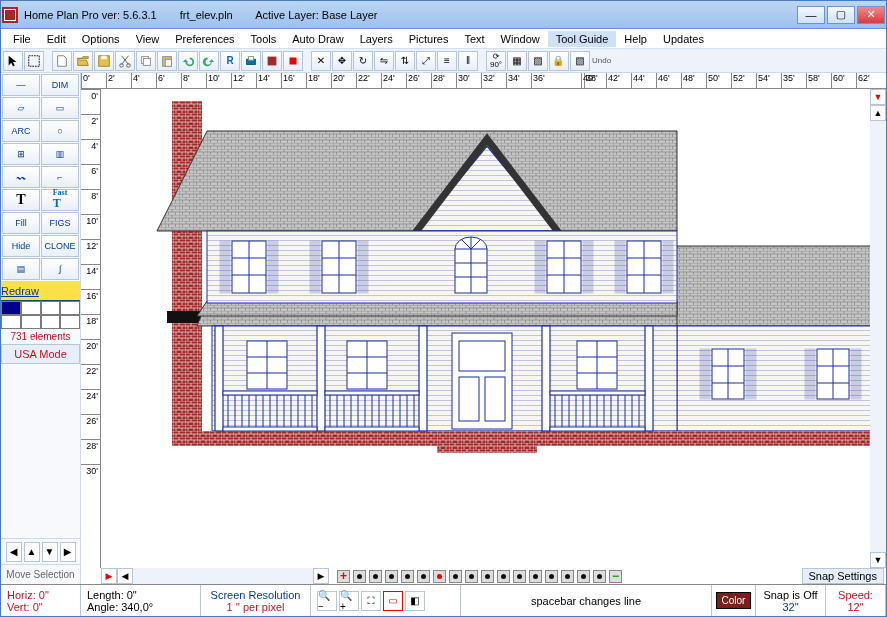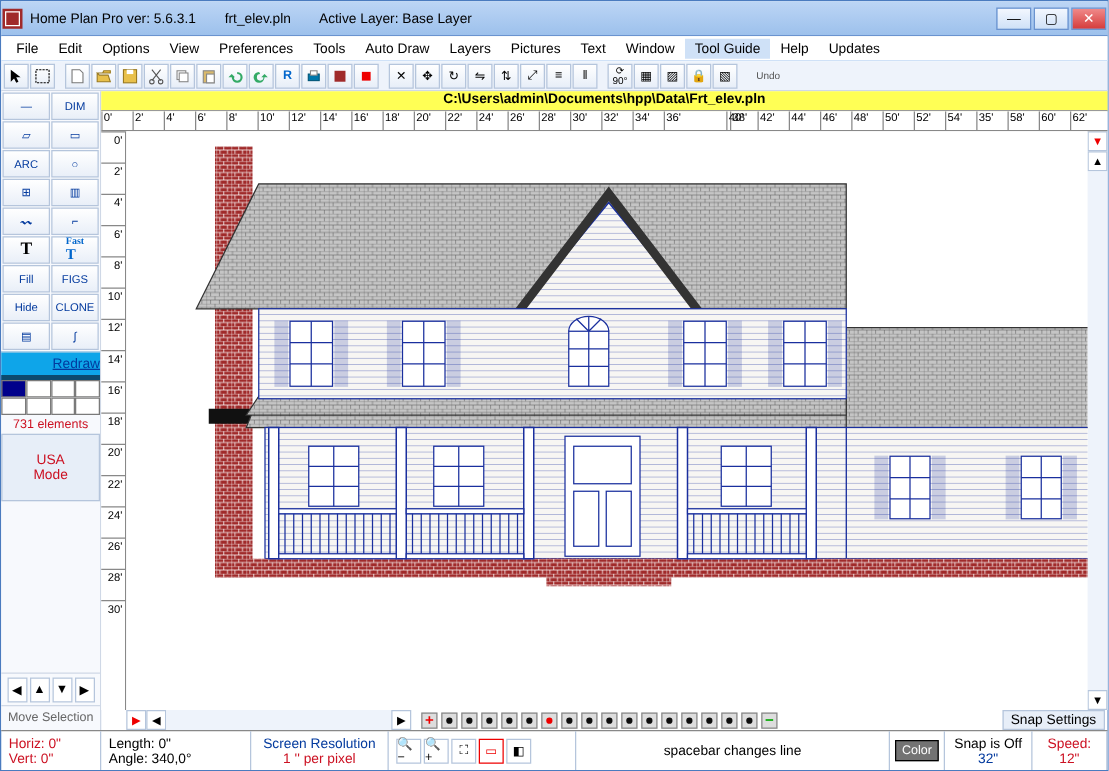--- a/index.html
+++ b/index.html
@@ -19,35 +19,35 @@
   
   .menu-bar { height: 20px; background: #fff; display:flex; align-items:center; padding: 0 4px; border-bottom: 1px solid #cfe1f7; }
   .menu-item { padding: 2px 8px; cursor: pointer; }
   .menu-item.hl { background: #cfe1f7; }
 
   
   .toolbar-row { height: 24px; background: #eef3fb; border-bottom: 1px solid #cfd8e6; display:flex; align-items:center; padding: 0 2px; gap:1px; }
   .tb { width: 20px; height: 20px; border:1px solid #b5c5dc; background: linear-gradient(#fff,#e7eef8); display:flex; align-items:center; justify-content:center; font-size:10px; cursor:pointer; position:relative; overflow:hidden; }
   .tb svg { width:14px; height:14px; }
   .tb-sep { width:6px; }
-  .undo-label { font-size:8px; color:#555; margin-left:14px; height:20px; display:flex; flex-direction:column; justify-content:center; line-height:8px; }
+  .undo-label { font-size:8px; color:#555; margin-left:1px; height:20px; display:flex; flex-direction:column; justify-content:center; line-height:8px; }
 
   
   .main { flex:1; display:flex; min-height:0; }
   .left-panel { width: 80px; background:#f7f9fd; border-right:1px solid #cfd8e6; display:flex; flex-direction:column; }
   .tool-grid { display:grid; grid-template-columns:1fr 1fr; gap:1px; padding:1px; }
   .tool { height:22px; border:1px solid #b5c5dc; background:linear-gradient(#fff,#e9eff8); display:flex; align-items:center; justify-content:center; font-size:9px; cursor:pointer; color:#033a9e; }
   .tool.text-big { font-family:serif; font-weight:bold; font-size:14px; color:#000; }
-  .redraw { text-align:right; color:#033a9e; padding:3px 0; border-top:1px solid #cfd8e6; border-bottom:4px solid #0c4a6e; cursor:pointer; background:#0ea5e9; font-size:11px; text-decoration:underline; }
+  .redraw { text-align:left; color:#033a9e; padding:3px 0; border-top:1px solid #cfd8e6; border-bottom:1px solid #0c4a6e; cursor:pointer; background:#fde047; font-size:11px; text-decoration:underline; }
   .swatch-grid { display:grid; grid-template-columns:repeat(4,1fr); }
   .swatch { height:14px; border:1px solid #7a7a7a; background:#fff; }
   .swatch.bw { background:#fff; }
   .swatch:first-child { background:#00008b; }
   .el-count { text-align:center; color:#c12; font-size:10px; padding:2px; }
-  .usa-mode { text-align:center; color:#c12; font-size:11px; background:#e7eef8; border:1px solid #b5c5dc; padding:14px; cursor:pointer; }
+  .usa-mode { text-align:center; color:#c12; font-size:11px; background:#e7eef8; border:1px solid #b5c5dc; padding:3px; cursor:pointer; }
   .move-sel { text-align:center; font-size:10px; color:#666; padding:4px; border-top:1px solid #cfd8e6; margin-top:auto; }
   .arrows-nav { height:26px; border-top:1px solid #cfd8e6; display:flex; align-items:center; justify-content:center; gap:2px; }
   .arrows-nav .ab { width:16px; height:20px; border:1px solid #b5c5dc; display:flex; align-items:center; justify-content:center; cursor:pointer; background:#fff; font-size:10px; }
 
   .canvas-wrap { flex:1; display:flex; flex-direction:column; min-width:0; }
   .path-bar { height:16px; background:#ffff55; text-align:center; font-size:11px; font-weight:bold; border-bottom:1px solid #999; color:#000; }
   .ruler-h { height:16px; background:#fff; border-bottom:1px solid #888; position:relative; font-size:9px; overflow:hidden; }
   .ruler-h .tick { position:absolute; top:0; height:100%; border-left:1px solid #888; padding-left:1px; color:#000; }
   .canvas-area { flex:1; display:flex; min-height:0; }
   .ruler-v { width:20px; background:#fff; border-right:1px solid #888; position:relative; font-size:9px; }
@@ -70,21 +70,21 @@
   .snap-btn { border:1px solid #b5c5dc; background:#e7eef8; padding:1px 6px; cursor:pointer; font-size:11px; margin-right:2px; }
 
   
   .status { height:32px; border-top:1px solid #888; display:flex; align-items:stretch; font-size:11px; }
   .status-cell { border-right:1px solid #b5c5dc; padding:3px 6px; display:flex; flex-direction:column; justify-content:center; }
   .status-cell .red { color:#c12; }
   .status-cell .blue { color:#033a9e; }
   .status-cell.center { align-items:center;text-align:center; }
   .zoom-btns { display:flex; gap:2px; align-items:center; }
   .zb { width:20px; height:20px; border:1px solid #b5c5dc; background:#fff; cursor:pointer; display:flex; align-items:center; justify-content:center; font-size:10px; }
-  .color-btn { background:#737373; color:#fff; border:1px solid #000; padding:2px 5px; cursor:pointer; font-size:10px; }
+  .color-btn { background:#7f1d1d; color:#fff; border:1px solid #000; padding:2px 5px; cursor:pointer; font-size:10px; }
 
   
   .house { position:absolute; left:36px; top:12px; width:740px; height:380px; }
 </style>
 </head>
 <body>
 
 <div class="window">
 
   <div class="title-bar">
@@ -252,21 +252,20 @@
       <div class="arrows-nav">
         <div class="ab">◀</div>
         <div class="ab">▲</div>
         <div class="ab">▼</div>
         <div class="ab">▶</div>
       </div>
       <div class="move-sel">Move Selection</div>
     </div>
 
     <div class="canvas-wrap">
-      <div class="path-bar">C:\Users\admin\Documents\hpp\Data\Frt_elev.pln</div>
       <div class="ruler-h" id="ruler-h">
           <div class="tick" style="left: 0px;">0'</div>
           <div class="tick" style="left: 25px;">2'</div>
           <div class="tick" style="left: 50px;">4'</div>
           <div class="tick" style="left: 75px;">6'</div>
           <div class="tick" style="left: 100px;">8'</div>
           <div class="tick" style="left: 125px;">10'</div>
           <div class="tick" style="left: 150px;">12'</div>
           <div class="tick" style="left: 175px;">14'</div>
           <div class="tick" style="left: 200px;">16'</div>

